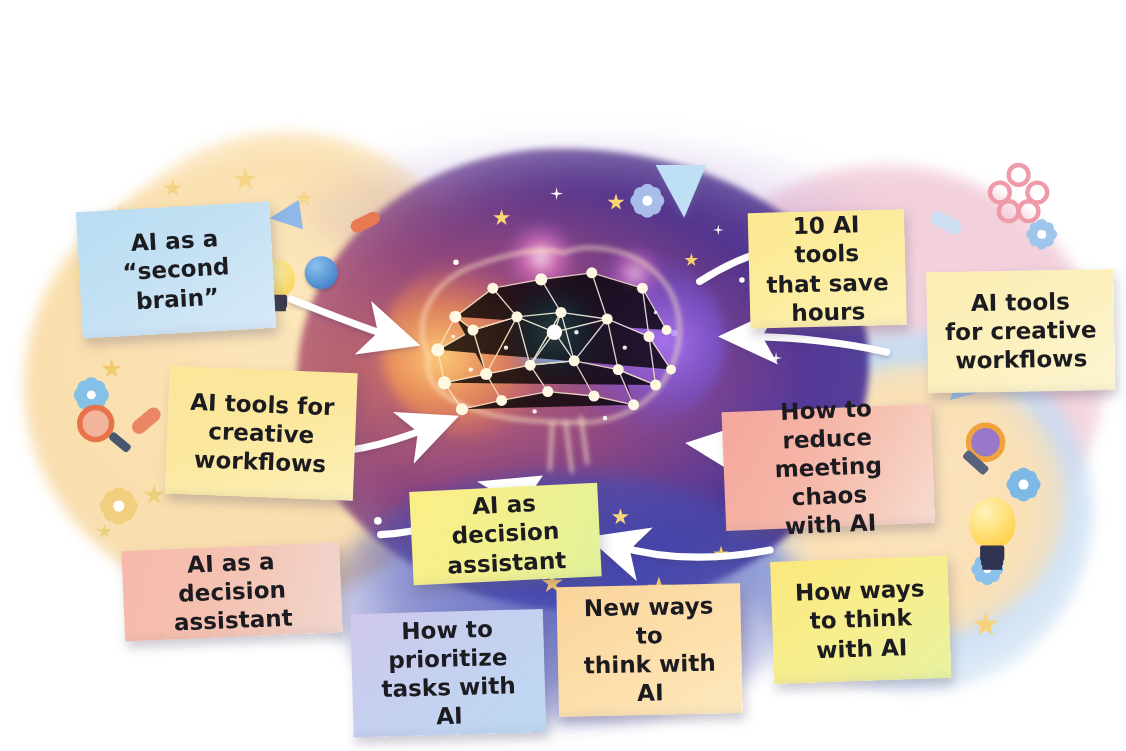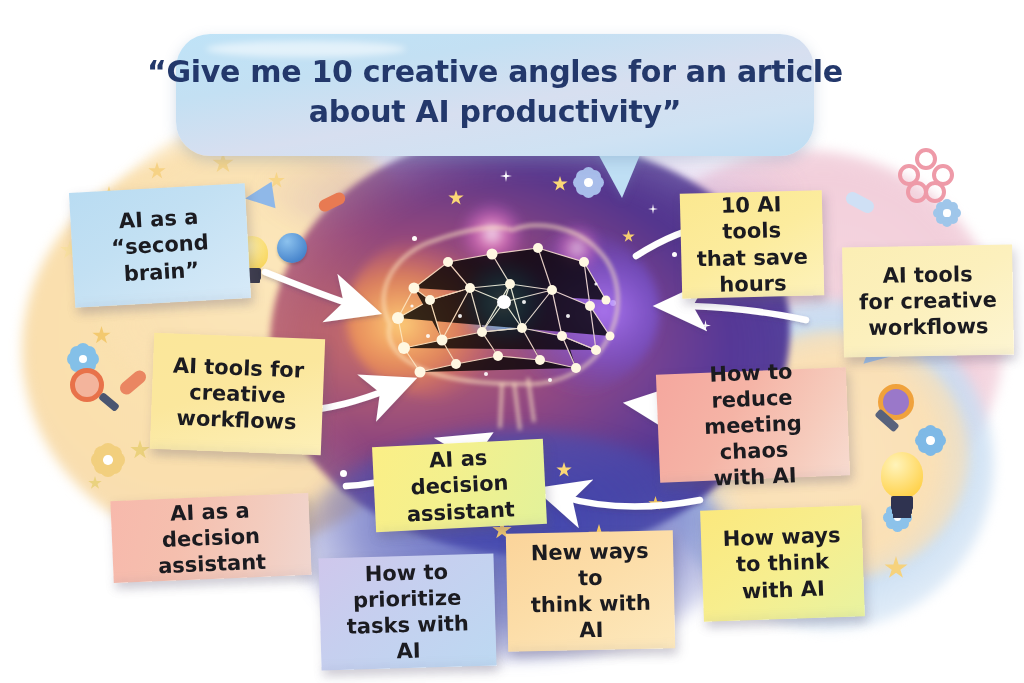--- a/index.html
+++ b/index.html
@@ -437,24 +437,20 @@
       <path d="M290 412 C330 410, 362 400, 392 388"></path>
       <path d="M346 486 C388 484, 432 468, 470 446"></path>
       <path d="M636 256 C664 238, 690 228, 714 224"></path>
       <path d="M806 320 C770 312, 722 306, 680 306"></path>
       <path d="M806 418 C760 416, 700 412, 650 406"></path>
       <path d="M700 500 C648 510, 600 508, 560 496"></path>
     </g>
   </svg>
 
   <div id="bubble-tail"></div>
-  <div id="speech-bubble">
-    <span class="bubble-line">“Give me 10 creative angles for an article</span>
-    <span class="bubble-line">about AI productivity”</span>
-  </div>
 
   <div class="note" id="note-second-brain">
     <span>
       <span class="nt">AI as a</span>
       <span class="nt">“second</span>
       <span class="nt">brain”</span>
     </span>
   </div>
 
   <div class="note" id="note-tools-left">

